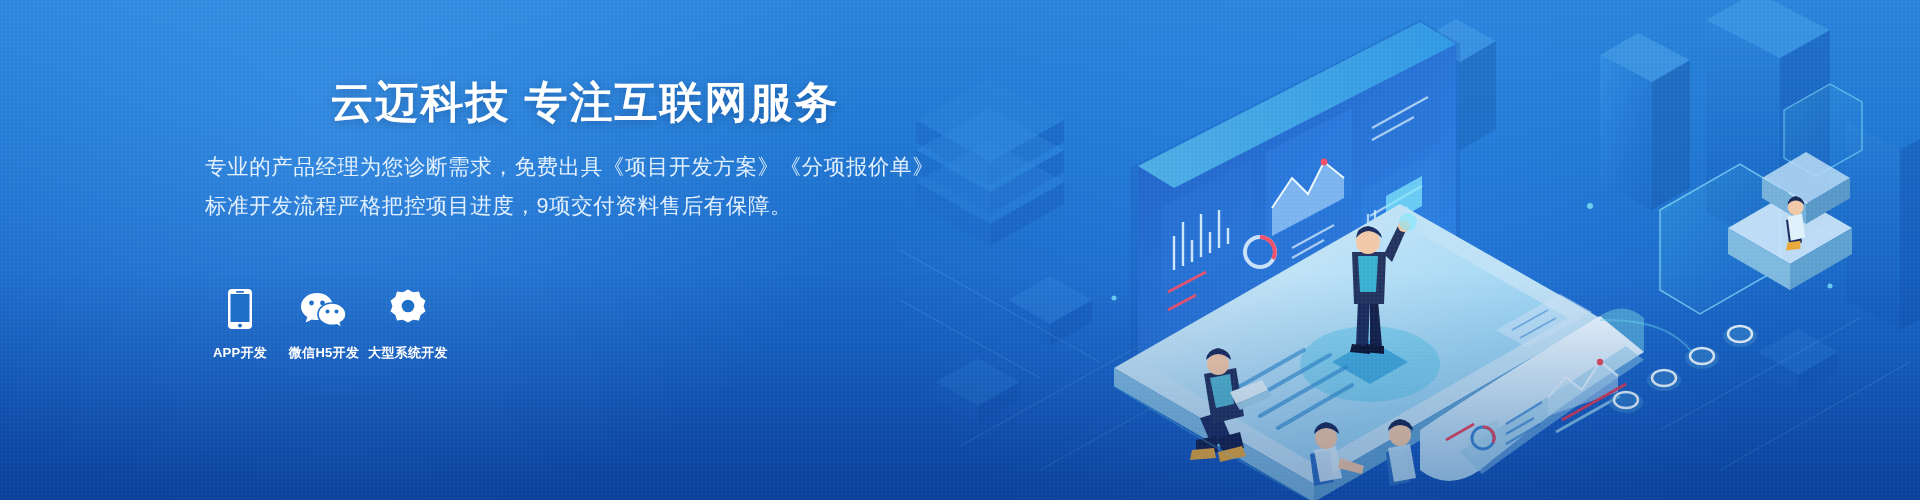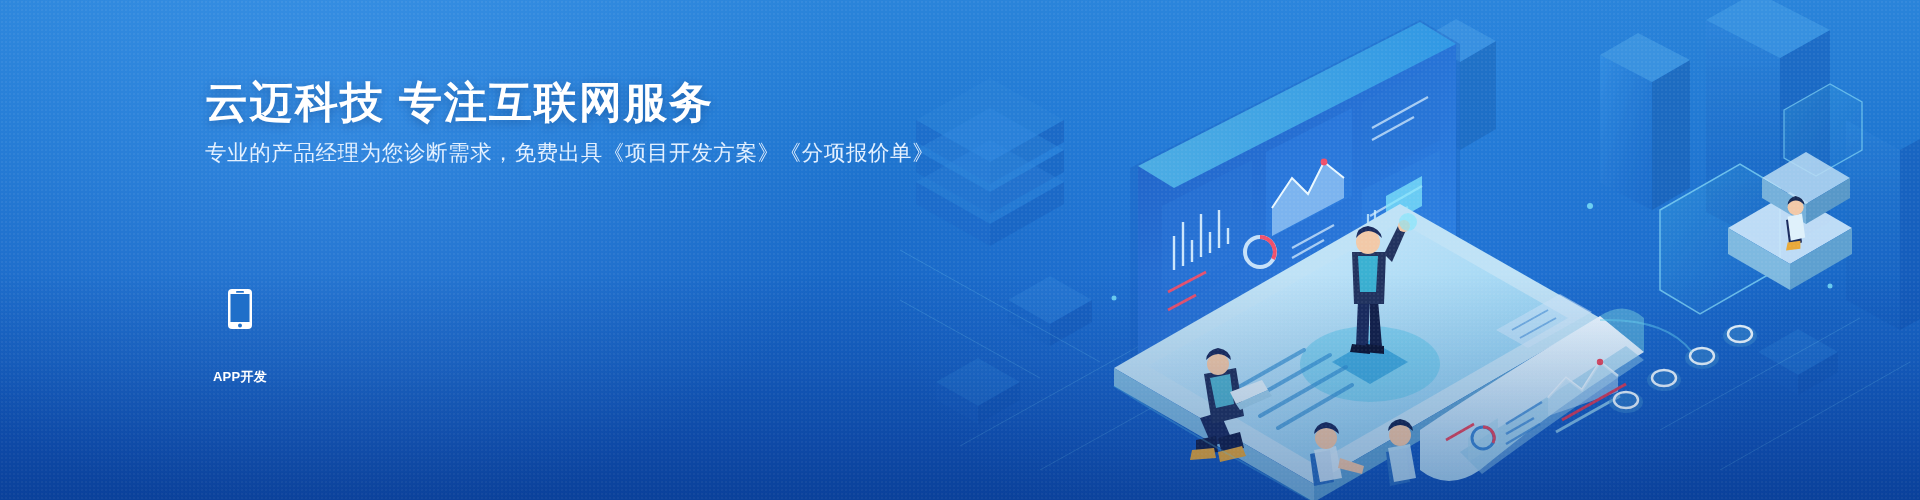--- a/index.html
+++ b/index.html
@@ -37,34 +37,35 @@
     background:linear-gradient(to bottom, rgba(0,30,90,0) 55%, rgba(4,40,110,.30) 100%);
     pointer-events:none;
   }
 
   
   #copy{position:absolute;left:205px;top:76px;width:760px;}
   #title{
     font-size:43px;font-weight:bold;color:#ffffff;letter-spacing:2px;
     line-height:1.25;white-space:nowrap;
     text-shadow:0 2px 10px rgba(0,30,80,.30);
+    text-align:center;
   }
   .sub{
     font-size:21.5px;color:#e3f0ff;line-height:1.82;letter-spacing:.6px;
     white-space:nowrap;font-weight:400;
   }
-  #subs{margin-top:4px;}
+  #subs{margin-top:18px;}
 
   
   #services{
     position:absolute;left:203px;top:287px;display:flex;align-items:flex-start;
   }
   .svc{
     display:flex;flex-direction:column;align-items:center;
-    width:74px;margin-right:10px;gap:24px;
+    width:74px;margin-right:10px;
   }
   .svc .ic{height:44px;display:flex;align-items:center;justify-content:center;}
   .svc .lb{
     margin-top:13px;font-size:13px;color:#ffffff;white-space:nowrap;
     font-weight:bold;letter-spacing:.3px;
   }
 
   
   #art{position:absolute;right:0;top:0;width:1020px;height:500px;}
 </style>
@@ -369,35 +370,58 @@
     </svg>
   </div>
 
   <div id="dots"></div>
   <div id="vignette"></div>
 
   <div id="copy">
     <div id="title">云迈科技 专注互联网服务</div>
     <div id="subs">
       <div class="sub">专业的产品经理为您诊断需求，免费出具《项目开发方案》《分项报价单》</div>
+      <div class="sub">标准开发流程严格把控项目进度，9项交付资料售后有保障。</div>
     </div>
   </div>
 
   <div id="services">
 
     <div class="svc">
       <span class="ic">
         <svg width="26" height="42" viewBox="0 0 26 42">
           <rect x="1" y="1" width="24" height="40" rx="4" fill="#ffffff"></rect>
           <rect x="3.5" y="6" width="19" height="28" fill="#1f6fc9"></rect>
           <rect x="9" y="3" width="8" height="1.8" rx="0.9" fill="#1f6fc9"></rect>
           <circle cx="13" cy="37.5" r="2" fill="#1f6fc9"></circle>
         </svg>
       </span>
       <span class="lb">APP开发</span>
     </div>
 
 
-
-
+    <div class="svc">
+      <span class="ic">
+        <svg width="48" height="42" viewBox="0 0 48 42">
+          <path d="M17 5 C8 5 1 11 1 18.5 C1 22.8 3.5 26.6 7.4 29 L5.6 34.6 L11.8 31.4 C13.4 31.8 15.2 32 17 32 C26 32 33 26 33 18.5 C33 11 26 5 17 5 Z" fill="#ffffff"></path>
+          <circle cx="11.5" cy="15" r="2.4" fill="#1f6fc9"></circle>
+          <circle cx="22.5" cy="15" r="2.4" fill="#1f6fc9"></circle>
+          <path d="M32 15 C24.3 15 18 20 18 26.2 C18 32.4 24.3 37.4 32 37.4 C33.6 37.4 35.2 37.2 36.6 36.8 L42 39.6 L40.4 34.8 C43.8 32.8 46 29.7 46 26.2 C46 20 39.7 15 32 15 Z" fill="#ffffff" stroke="#1f6fc9" stroke-width="1.6"></path>
+          <circle cx="27.5" cy="23.5" r="2" fill="#1f6fc9"></circle>
+          <circle cx="36.5" cy="23.5" r="2" fill="#1f6fc9"></circle>
+        </svg>
+      </span>
+      <span class="lb">微信H5开发</span>
+    </div>
+
+
+    <div class="svc">
+      <span class="ic">
+        <svg width="42" height="42" viewBox="0 0 42 42">
+          <path d="M21 1.5 L26.2 4.2 L32 3.4 L33.6 9.1 L38.4 12.4 L36.6 18 L38.4 23.6 L33.6 26.9 L32 32.6 L26.2 31.8 L21 34.5 L15.8 31.8 L10 32.6 L8.4 26.9 L3.6 23.6 L5.4 18 L3.6 12.4 L8.4 9.1 L10 3.4 L15.8 4.2 Z" fill="#ffffff"></path>
+          <circle cx="21" cy="18" r="6.3" fill="#1f6fc9"></circle>
+        </svg>
+      </span>
+      <span class="lb">大型系统开发</span>
+    </div>
 
   </div>
 </div>
 
 </body></html>

